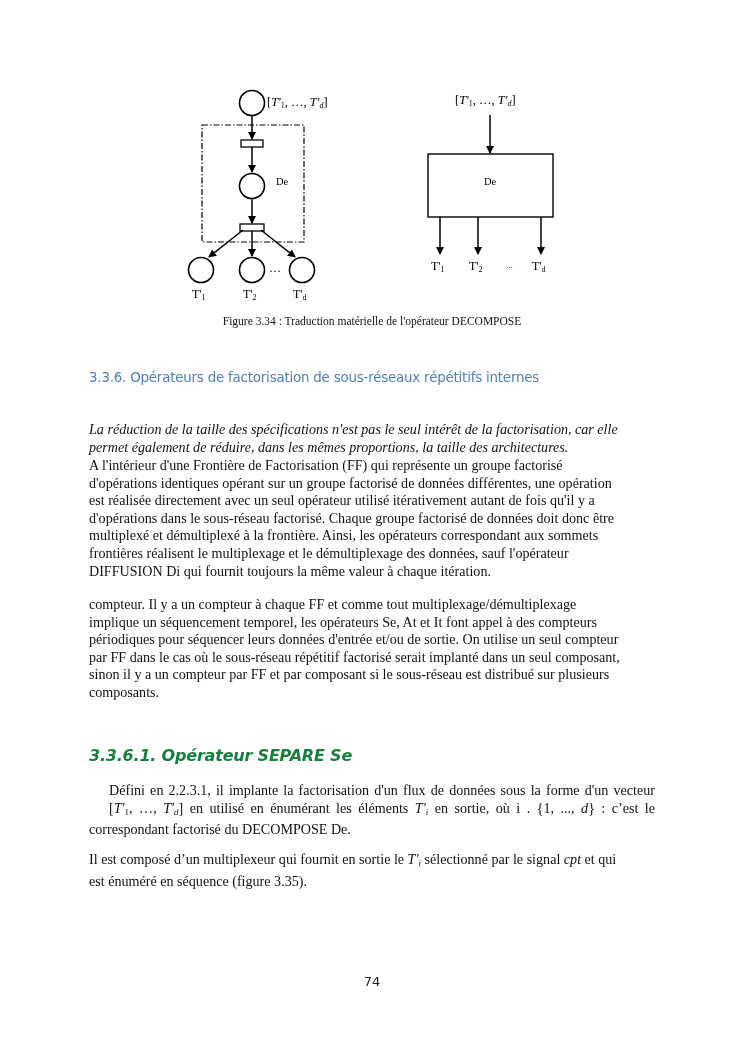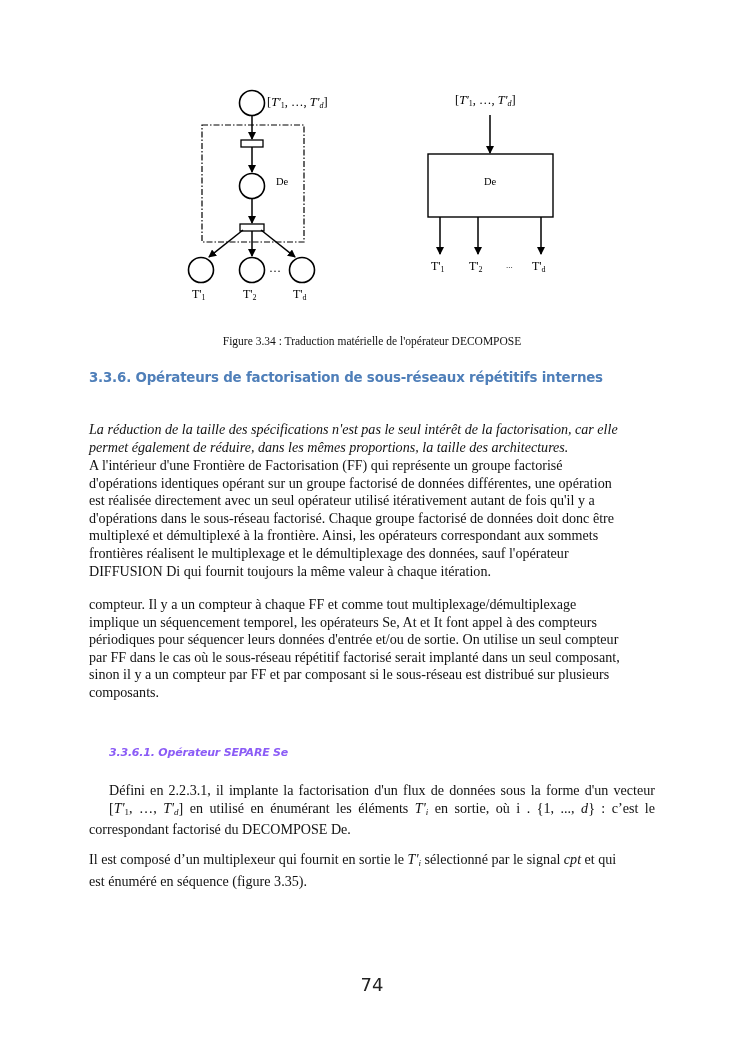--- a/index.html
+++ b/index.html
@@ -1,36 +1,36 @@
 <!DOCTYPE html>
 <html><head>
 <meta charset="utf-8">
 <style>
   html, body { margin: 0; padding: 0; background: #ffffff; }
   body { width: 744px; height: 1053px; position: relative; overflow: hidden;
          font-family: "Liberation Serif", serif; color: #111; }
   .page { position: absolute; left: 0; top: 0; width: 736px; height: 1053px; }
   svg.figure { position: absolute; left: 0; top: 0; }
   .caption { position: absolute; left: 0; width: 744px; top: 315px; text-align: center;
-             font-size: 11.5px; font-family: "Liberation Serif", serif; margin-top: 20px; }
+             font-size: 11.5px; font-family: "Liberation Serif", serif; }
   .h2 { position: absolute; left: 89px; top: 370px; font-family: "DejaVu Sans", sans-serif;
-        font-weight: bold; font-size: 13.4px; color: #4f7fb9; letter-spacing: -0.2px; }
+        font-weight: normal; font-size: 13.4px; color: #4f7fb9; letter-spacing: -0.2px; }
   .h3 { position: absolute; left: 89px; top: 746px; font-family: "DejaVu Sans", sans-serif;
-        font-weight: bold; font-style: italic; font-size: 11px; color: #8b5cf6; letter-spacing: -0.2px; margin-left: 20px; }
+        font-weight: bold; font-style: italic; font-size: 16px; color: #15803d; letter-spacing: -0.2px; }
   .para { position: absolute; left: 89px; width: 566px; font-size: 14.1px; line-height: 17.6px;
           font-family: "Liberation Serif", serif; }
   .para.it { font-style: italic; margin-top: 16px; }
   .para.justify { text-align: justify; }
   .p-intro { top: 405px; }
   .p1 { top: 457px; }
   .p2 { top: 596px; }
   .p3 { top: 782px; }
   .p4 { top: 851px; }
   .pagenum { position: absolute; left: 0; width: 744px; top: 974px; text-align: center;
-             font-family: "DejaVu Sans", sans-serif; font-size: 18px; color: #222; }
+             font-family: "DejaVu Sans", sans-serif; font-size: 13px; color: #222; }
   .line { display: block; white-space: nowrap; }
   .justify .line.j { text-align: justify; text-align-last: justify; white-space: normal; margin-left: 20px; }
   sub.s { font-size: 9px; vertical-align: -2px; font-style: italic; }
   i { font-style: italic; }
 </style>
 </head>
 <body>
 
 <div class="page">
 

